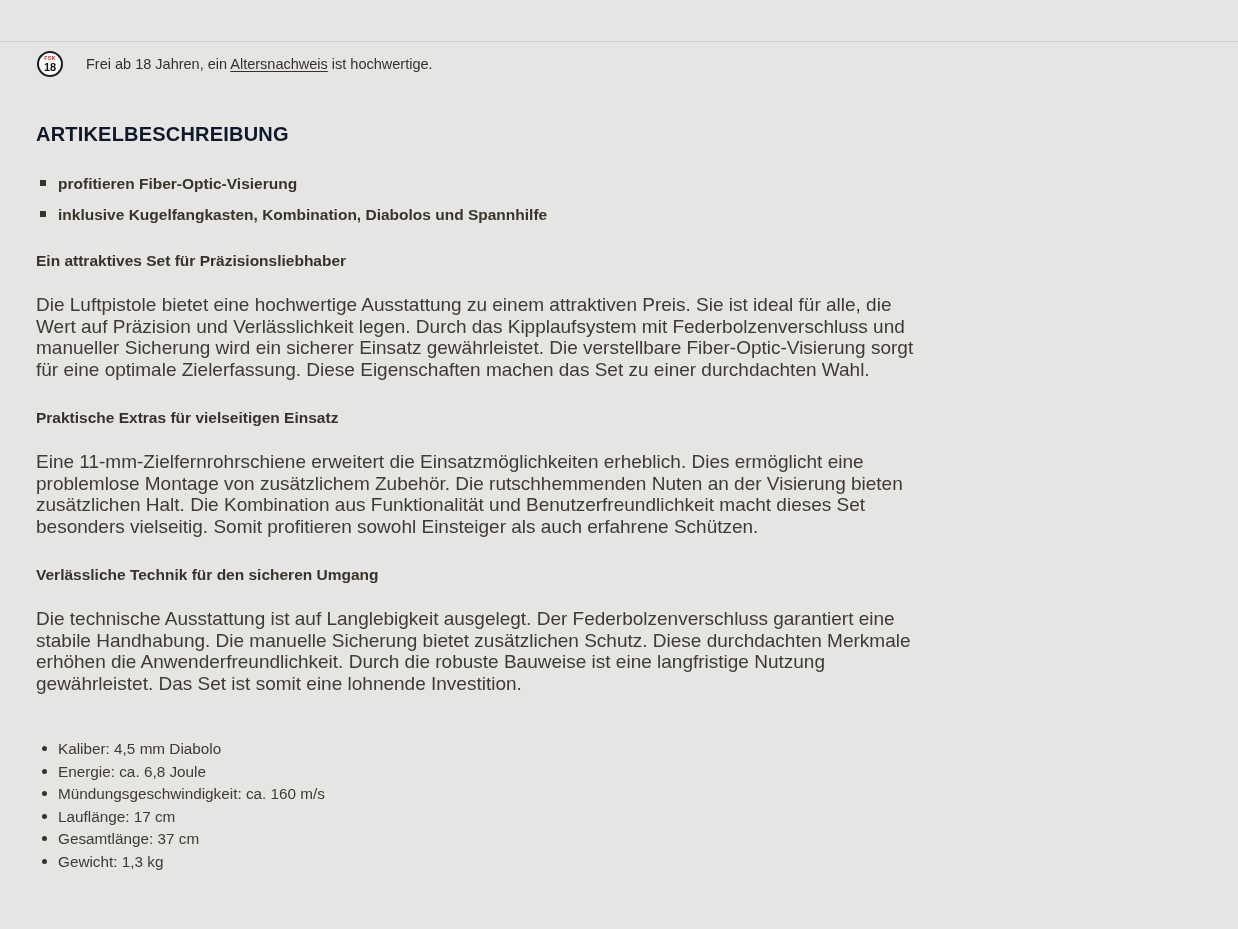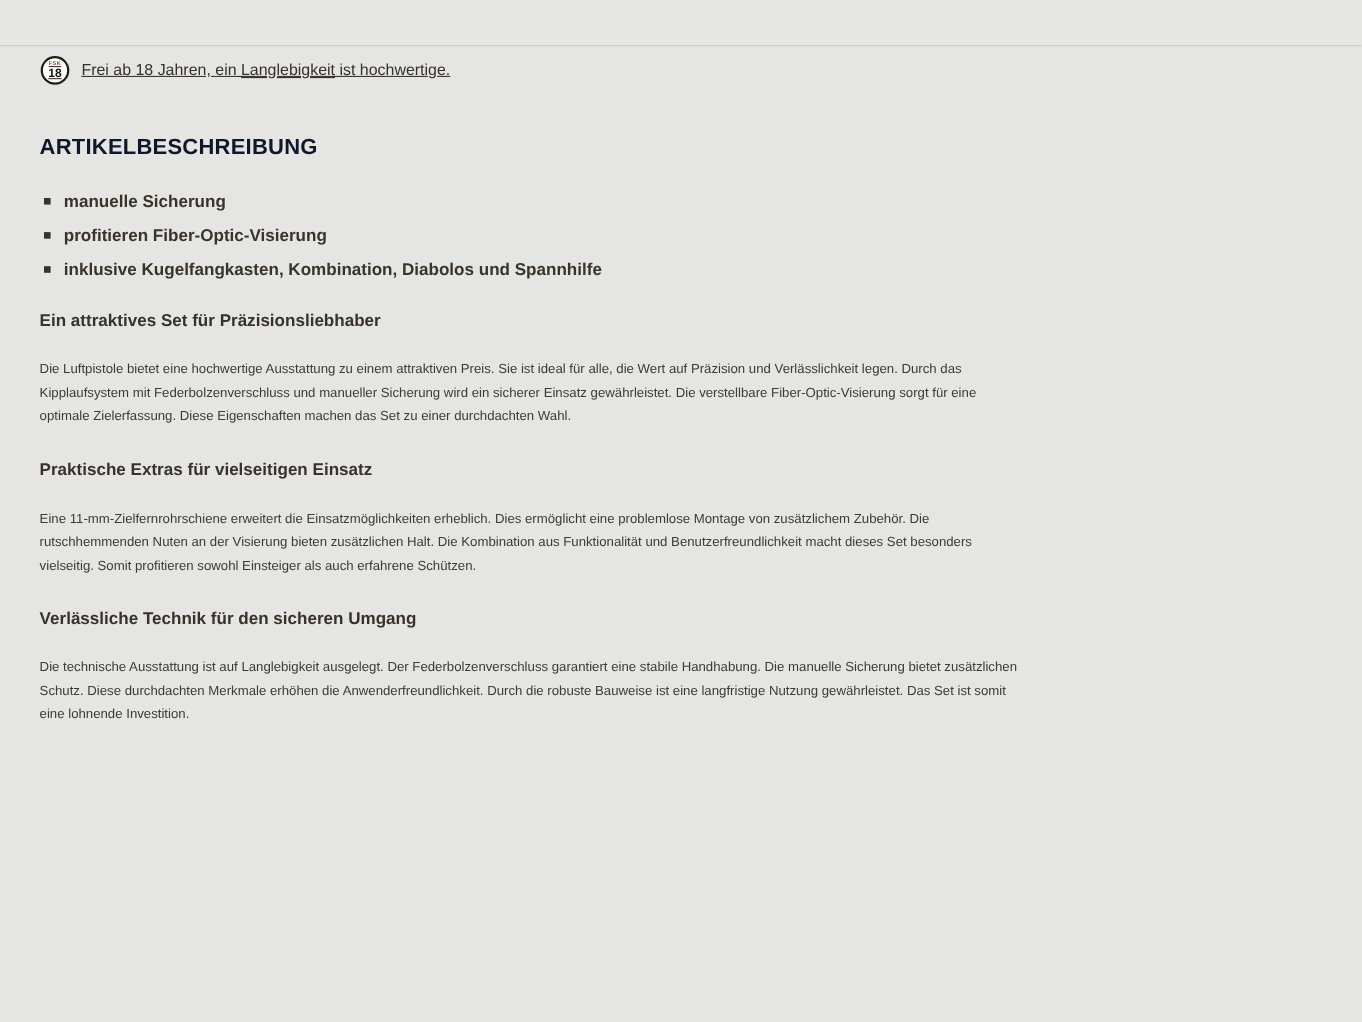--- a/index.html
+++ b/index.html
@@ -13,22 +13,21 @@
   }
   .topbar {
     height: 42px;
     background: #e6e6e4;
     border-bottom: 1px solid #cdcdcb;
   }
   .age-notice {
     display: flex;
     align-items: center;
     margin: 9px 0 0 37px;
-    gap: 11px;
-    text-decoration: underline;
+    gap: 23px;
   }
   .fsk-badge {
     width: 26px;
     height: 26px;
     border: 2px solid #1d1d1b;
     border-radius: 50%;
     background: #fdfdfb;
     display: inline-flex;
     flex-direction: column;
     align-items: center;
@@ -92,21 +91,21 @@
   }
   .sub-section { margin-top: 29px; }
   .sub-heading {
     font-size: 15.5px;
     font-weight: 700;
     color: #38322a;
     margin-bottom: 25px;
     line-height: 17px;
   }
   .body-paragraph {
-    font-size: 12px;
+    font-size: 19px;
     line-height: 21.5px;
     color: #3f3a32;
     max-width: 900px;
   }
   .tech-heading-wrap { margin-top: 44px; }
   ul.tech-list {
     list-style: none;
     margin: 24px 0 0 0;
   }
   ul.tech-list li {
@@ -130,44 +129,51 @@
 </head>
 <body>
 
 <div class="topbar"></div>
 
 <div class="age-notice">
   <span class="fsk-badge">
     <span class="fsk-small">FSK</span>
     <span class="fsk-big">18</span>
   </span>
-  <span class="age-text"><span>Frei ab 18 Jahren, ein </span><a>Langlebigkeit</a><span> ist hochwertige.</span></span>
+  <span class="age-text"><span>Frei ab 18 Jahren, ein </span><a>Altersnachweis</a><span> ist hochwertige.</span></span>
 </div>
 
 <div class="content">
 
   <h2 class="section-heading">ARTIKELBESCHREIBUNG</h2>
 
   <ul class="highlights">
-    <li>manuelle Sicherung</li>
     <li>profitieren Fiber-Optic-Visierung</li>
     <li>inklusive Kugelfangkasten, Kombination, Diabolos und Spannhilfe</li>
   </ul>
 
   <div class="sub-section">
     <div class="sub-heading">Ein attraktives Set für Präzisionsliebhaber</div>
     <p class="body-paragraph">Die Luftpistole bietet eine hochwertige Ausstattung zu einem attraktiven Preis. Sie ist ideal für alle, die Wert auf Präzision und Verlässlichkeit legen. Durch das Kipplaufsystem mit Federbolzenverschluss und manueller Sicherung wird ein sicherer Einsatz gewährleistet. Die verstellbare Fiber-Optic-Visierung sorgt für eine optimale Zielerfassung. Diese Eigenschaften machen das Set zu einer durchdachten Wahl.</p>
   </div>
 
   <div class="sub-section">
     <div class="sub-heading">Praktische Extras für vielseitigen Einsatz</div>
     <p class="body-paragraph">Eine 11-mm-Zielfernrohrschiene erweitert die Einsatzmöglichkeiten erheblich. Dies ermöglicht eine problemlose Montage von zusätzlichem Zubehör. Die rutschhemmenden Nuten an der Visierung bieten zusätzlichen Halt. Die Kombination aus Funktionalität und Benutzerfreundlichkeit macht dieses Set besonders vielseitig. Somit profitieren sowohl Einsteiger als auch erfahrene Schützen.</p>
   </div>
 
   <div class="sub-section">
     <div class="sub-heading">Verlässliche Technik für den sicheren Umgang</div>
     <p class="body-paragraph">Die technische Ausstattung ist auf Langlebigkeit ausgelegt. Der Federbolzenverschluss garantiert eine stabile Handhabung. Die manuelle Sicherung bietet zusätzlichen Schutz. Diese durchdachten Merkmale erhöhen die Anwenderfreundlichkeit. Durch die robuste Bauweise ist eine langfristige Nutzung gewährleistet. Das Set ist somit eine lohnende Investition.</p>
   </div>
 
   <div class="tech-heading-wrap">
+    <ul class="tech-list">
+      <li>Kaliber: 4,5 mm Diabolo</li>
+      <li>Energie: ca. 6,8 Joule</li>
+      <li>Mündungsgeschwindigkeit: ca. 160 m/s</li>
+      <li>Lauflänge: 17 cm</li>
+      <li>Gesamtlänge: 37 cm</li>
+      <li>Gewicht: 1,3 kg</li>
+    </ul>
   </div>
 
 </div>
 
 </body></html>

